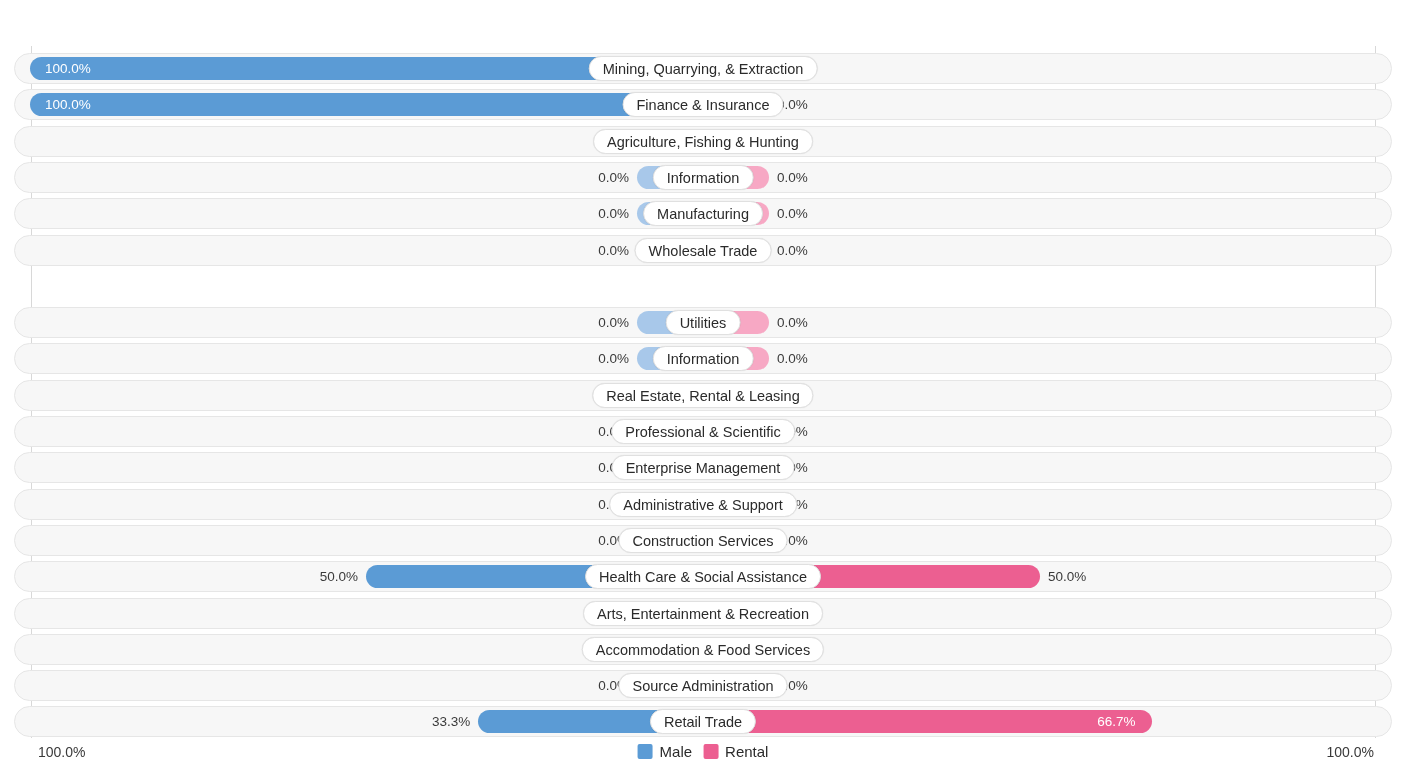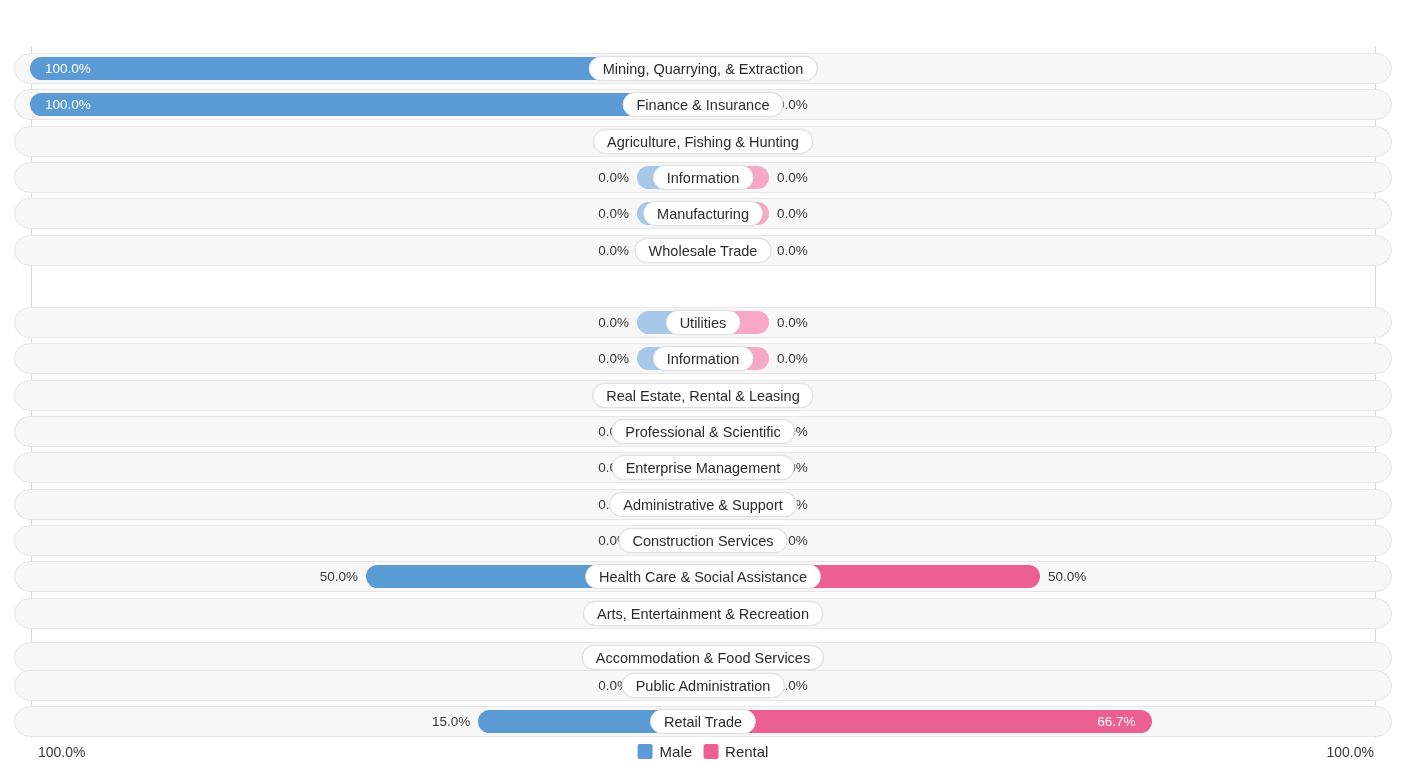--- a/index.html
+++ b/index.html
@@ -193,37 +193,37 @@
           <div class="bar-val" style="left: 1033px;">50.0%</div>
           <div class="label-pill">Health Care &amp; Social Assistance</div>
         </div>
         <div class="row" style="top: 551.5px;">
           <div class="bar male" style="width: 65px; background: rgb(168, 200, 234);"></div>
           <div class="bar-val" style="right: 762px;">0.0%</div>
           <div class="bar female" style="width: 65px; background: rgb(247, 168, 196);"></div>
           <div class="bar-val" style="left: 762px;">0.0%</div>
           <div class="label-pill">Arts, Entertainment &amp; Recreation</div>
         </div>
-        <div class="row" style="top: 587.8px; margin-top: 8px;">
+        <div class="row" style="top: 587.8px;">
           <div class="bar male" style="width: 65px; background: rgb(168, 200, 234);"></div>
           <div class="bar-val" style="right: 762px;">0.0%</div>
           <div class="bar female" style="width: 65px; background: rgb(247, 168, 196);"></div>
           <div class="bar-val" style="left: 762px;">0.0%</div>
           <div class="label-pill">Accommodation &amp; Food Services</div>
         </div>
         <div class="row" style="top: 624.1px;">
           <div class="bar male" style="width: 65px; background: rgb(168, 200, 234);"></div>
           <div class="bar-val" style="right: 762px;">0.0%</div>
           <div class="bar female" style="width: 65px; background: rgb(247, 168, 196);"></div>
           <div class="bar-val" style="left: 762px;">0.0%</div>
-          <div class="label-pill">Public Administration</div>
+          <div class="label-pill">Source Administration</div>
         </div>
         <div class="row" style="top: 660.4px;">
           <div class="bar male" style="width: 223.776px; background: rgb(91, 155, 213);"></div>
-          <div class="bar-val" style="right: 920.776px;">15.0%</div>
+          <div class="bar-val" style="right: 920.776px;">33.3%</div>
           <div class="bar female" style="width: 448.224px; background: rgb(236, 95, 145);"></div>
           <div class="bar-val inside" style="left: 1082.22px;">66.7%</div>
           <div class="label-pill">Retail Trade</div>
         </div>
       </div>
   </div>
 
   <div class="footer">
     <div class="axis-min">100.0%</div>
     <div class="legend" id="legend">

